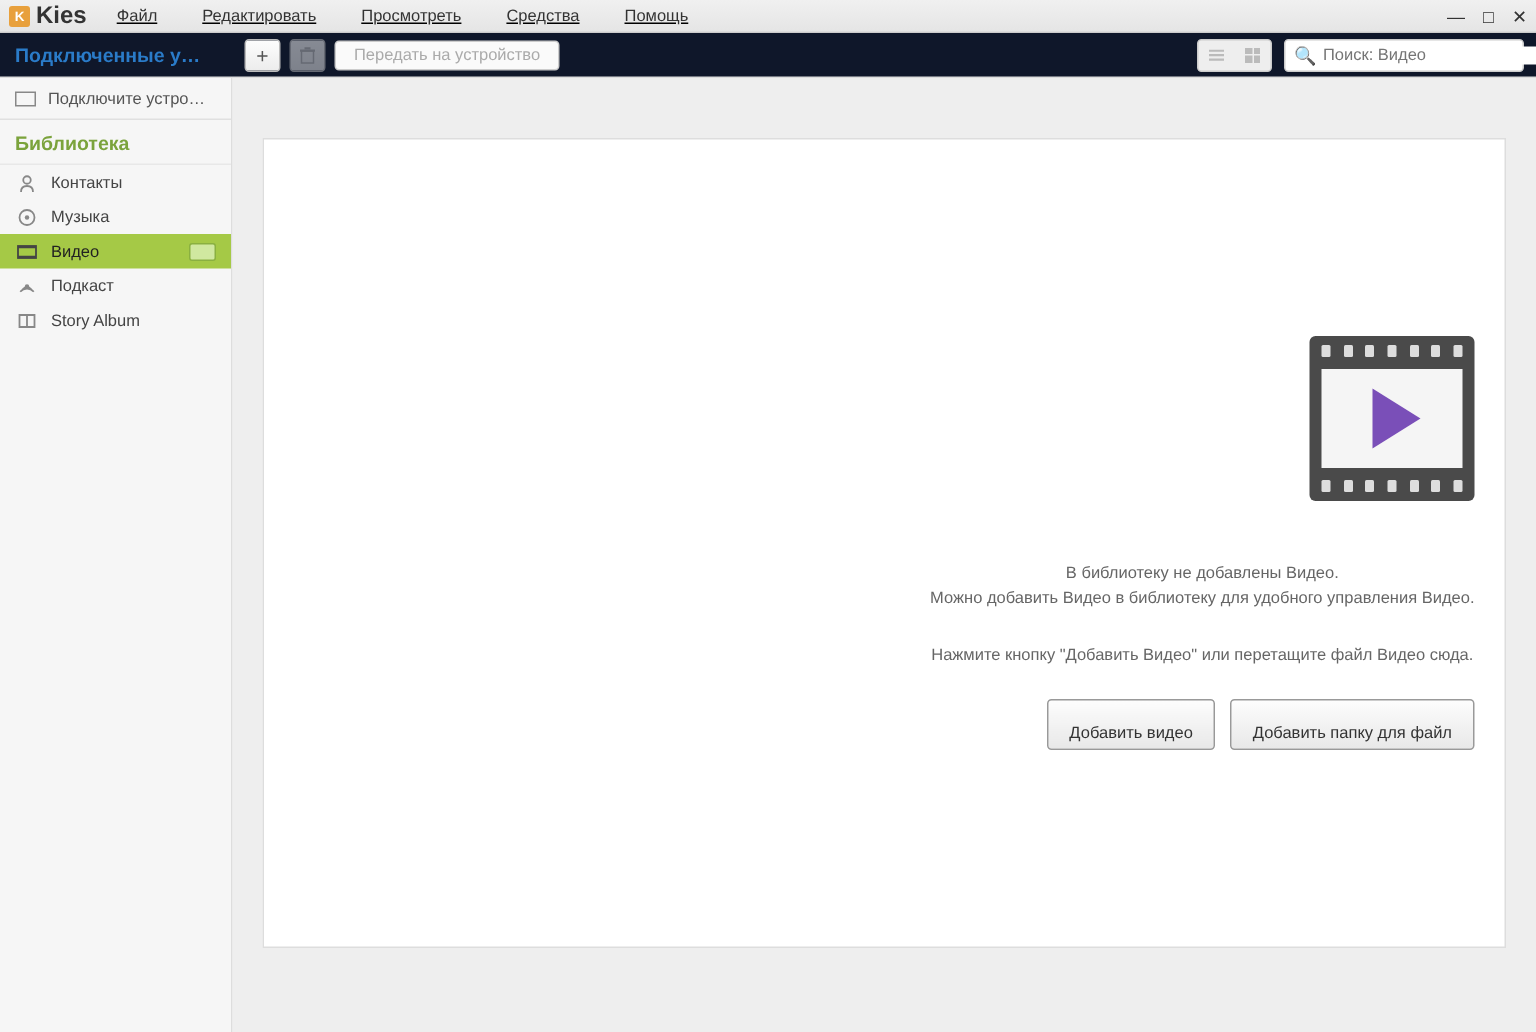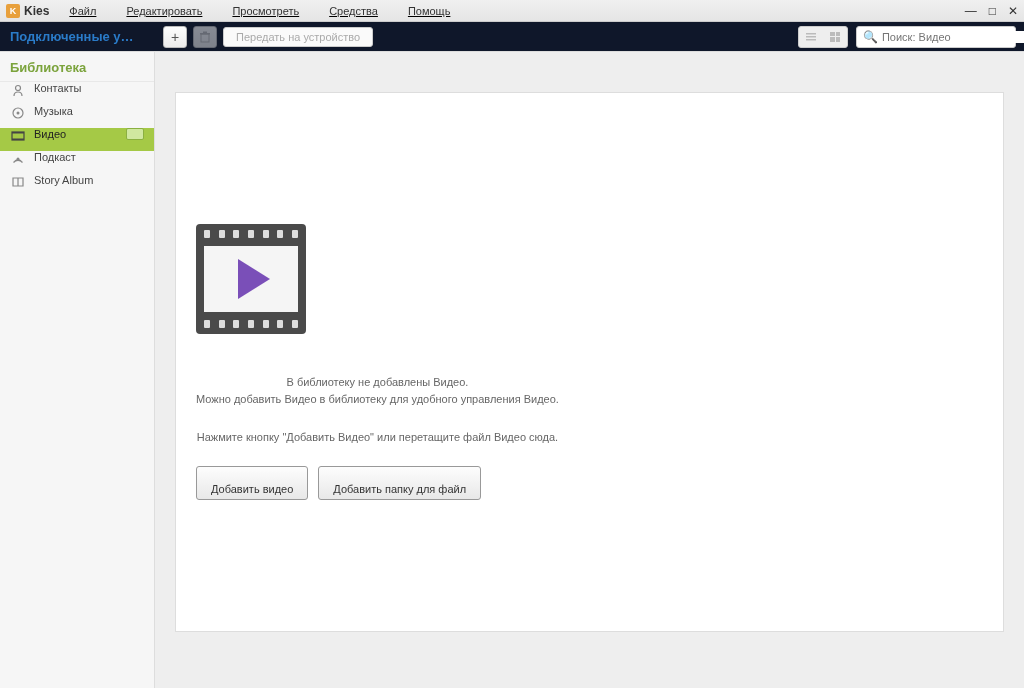--- a/index.html
+++ b/index.html
@@ -1,20 +1,20 @@
 <!DOCTYPE html>
 <html><head>
 <meta charset="utf-8">
 <style>
 * { margin: 0; padding: 0; box-sizing: border-box; font-family: Arial, sans-serif; }
 body { width: 1024px; height: 688px; background: #f5f5f5; overflow: hidden; }
 
 .titlebar { height: 22px; background: linear-gradient(#f0f0f0, #e5e5e5); display: flex; align-items: center; padding: 0 6px; border-bottom: 1px solid #ccc; }
 .app-logo { width: 14px; height: 14px; background: #e8a03c; border-radius: 2px; display: flex; align-items: center; justify-content: center; color: #fff; font-size: 9px; font-weight: bold; margin-right: 4px; }
-.app-title { font-size: 12px; font-weight: bold; color: #333; margin-right: 20px; }
+.app-title { font-size: 16px; font-weight: bold; color: #333; margin-right: 20px; }
 .menu-items { display: flex; gap: 30px; text-decoration: underline; }
 .menu-item { font-size: 11px; color: #333; cursor: pointer; }
 .window-controls { margin-left: auto; display: flex; gap: 12px; }
 .win-ctrl { font-size: 12px; color: #333; cursor: pointer; }
 
 .header-row { height: 30px; background: #0f172a; border-bottom: 1px solid #ddd; display: flex; align-items: center; }
 .header-left { width: 155px; padding: 0 10px; font-size: 13px; color: #2a7bc8; font-weight: bold; overflow: hidden; white-space: nowrap; text-overflow: ellipsis; }
 .toolbar { flex: 1; display: flex; align-items: center; padding: 0 8px; gap: 6px; }
 .tb-btn { width: 24px; height: 22px; border: 1px solid #bbb; border-radius: 3px; background: linear-gradient(#fdfdfd, #ececec); display: flex; align-items: center; justify-content: center; font-size: 14px; color: #555; cursor: pointer; }
 .tb-btn.disabled { opacity: 0.5; cursor: default; }
@@ -26,29 +26,29 @@
 .view-grid-icon span { background: #bbb; }
 .search-box { width: 160px; height: 22px; border: 1px solid #ccc; border-radius: 3px; background: #fff; display: flex; align-items: center; padding: 0 6px; }
 .search-box input { flex: 1; border: none; outline: none; font-size: 11px; color: #333; }
 .search-icon { font-size: 12px; color: #aaa; margin-right: 4px; }
 
 .body-row { display: flex; height: calc(688px - 52px); }
 .sidebar { width: 155px; background: #f6f6f6; border-right: 1px solid #ddd; }
 .side-connect { height: 28px; border-bottom: 1px solid #e0e0e0; display: flex; align-items: center; padding: 0 10px; gap: 8px; font-size: 11px; color: #555; overflow: hidden; white-space: nowrap; text-overflow: ellipsis; }
 .side-connect-icon { width: 14px; height: 10px; border: 1px solid #888; position: relative; }
 .side-section { padding: 8px 10px 6px; font-size: 13px; font-weight: bold; color: #7ba33c; border-bottom: 1px solid #e8e8e8; }
-.side-item { height: 23px; display: flex; padding: 0 10px; gap: 8px; font-size: 11px; color: #444; cursor: pointer; }
+.side-item { height: 23px; display: flex; align-items: center; padding: 0 10px; gap: 8px; font-size: 11px; color: #444; cursor: pointer; }
 .side-item.active { background: #a5c946; color: #222; }
 .side-icon { width: 16px; height: 16px; display: flex; align-items: center; justify-content: center; font-size: 12px; color: #666; }
 .side-item.active .side-icon { color: #333; }
 .side-item-badge { margin-left: auto; width: 18px; height: 12px; background: #e8e8e8; border: 1px solid #ccc; border-radius: 2px; }
 .side-item.active .side-item-badge { background: #d0e8a0; border-color: #8ab040; }
 
 .main { flex: 1; background: #eeeeee; padding: 40px 20px 20px; }
-.content-card { background: #fff; border: 1px solid #ddd; height: 540px; display: flex; flex-direction: column; align-items: flex-start; justify-content: center; padding: 20px; }
+.content-card { background: #fff; border: 1px solid #ddd; height: 540px; display: flex; flex-direction: column; align-items: flex-end; justify-content: center; padding: 20px; }
 .video-icon { width: 110px; height: 110px; position: relative; margin-bottom: 40px; }
 .film-strip { position: absolute; inset: 0; background: #4a4a4a; border-radius: 4px; }
 .film-holes-top, .film-holes-bottom { position: absolute; left: 4px; right: 4px; height: 12px; display: flex; justify-content: space-around; align-items: center; }
 .film-holes-top { top: 4px; }
 .film-holes-bottom { bottom: 4px; }
 .film-hole { width: 6px; height: 8px; background: #ddd; border-radius: 1px; }
 .film-center { position: absolute; top: 22px; bottom: 22px; left: 8px; right: 8px; background: #f5f5f5; display: flex; align-items: center; justify-content: center; }
 .play-triangle { width: 0; height: 0; border-left: 32px solid #7a4fb8; border-top: 20px solid transparent; border-bottom: 20px solid transparent; margin-left: 6px; }
 
 .empty-text { text-align: center; font-size: 11px; color: #666; line-height: 1.6; margin-bottom: 20px; }
@@ -110,20 +110,24 @@
       <div class="search-box">
         <span class="search-icon">🔍</span>
         <input type="text" placeholder="Поиск: Видео" style="">
       </div>
     </div>
   </div>
 </div>
 
 <div class="body-row">
   <div class="sidebar">
+    <div class="side-connect">
+      <span class="side-connect-icon"></span>
+      <span>Подключите устро…</span>
+    </div>
     <div class="side-section">Библиотека</div>
 
     <div class="side-item">
       <span class="side-icon">
         <svg width="14" height="14" viewBox="0 0 14 14">
             <circle cx="7" cy="5" r="2.5" fill="none" stroke="#888" stroke-width="1.2"></circle>
             <path d="M3 13c0-3 2-4 4-4s4 1 4 4" fill="none" stroke="#888" stroke-width="1.2"></path>
           </svg>
       </span>
       <span>Контакты</span>

